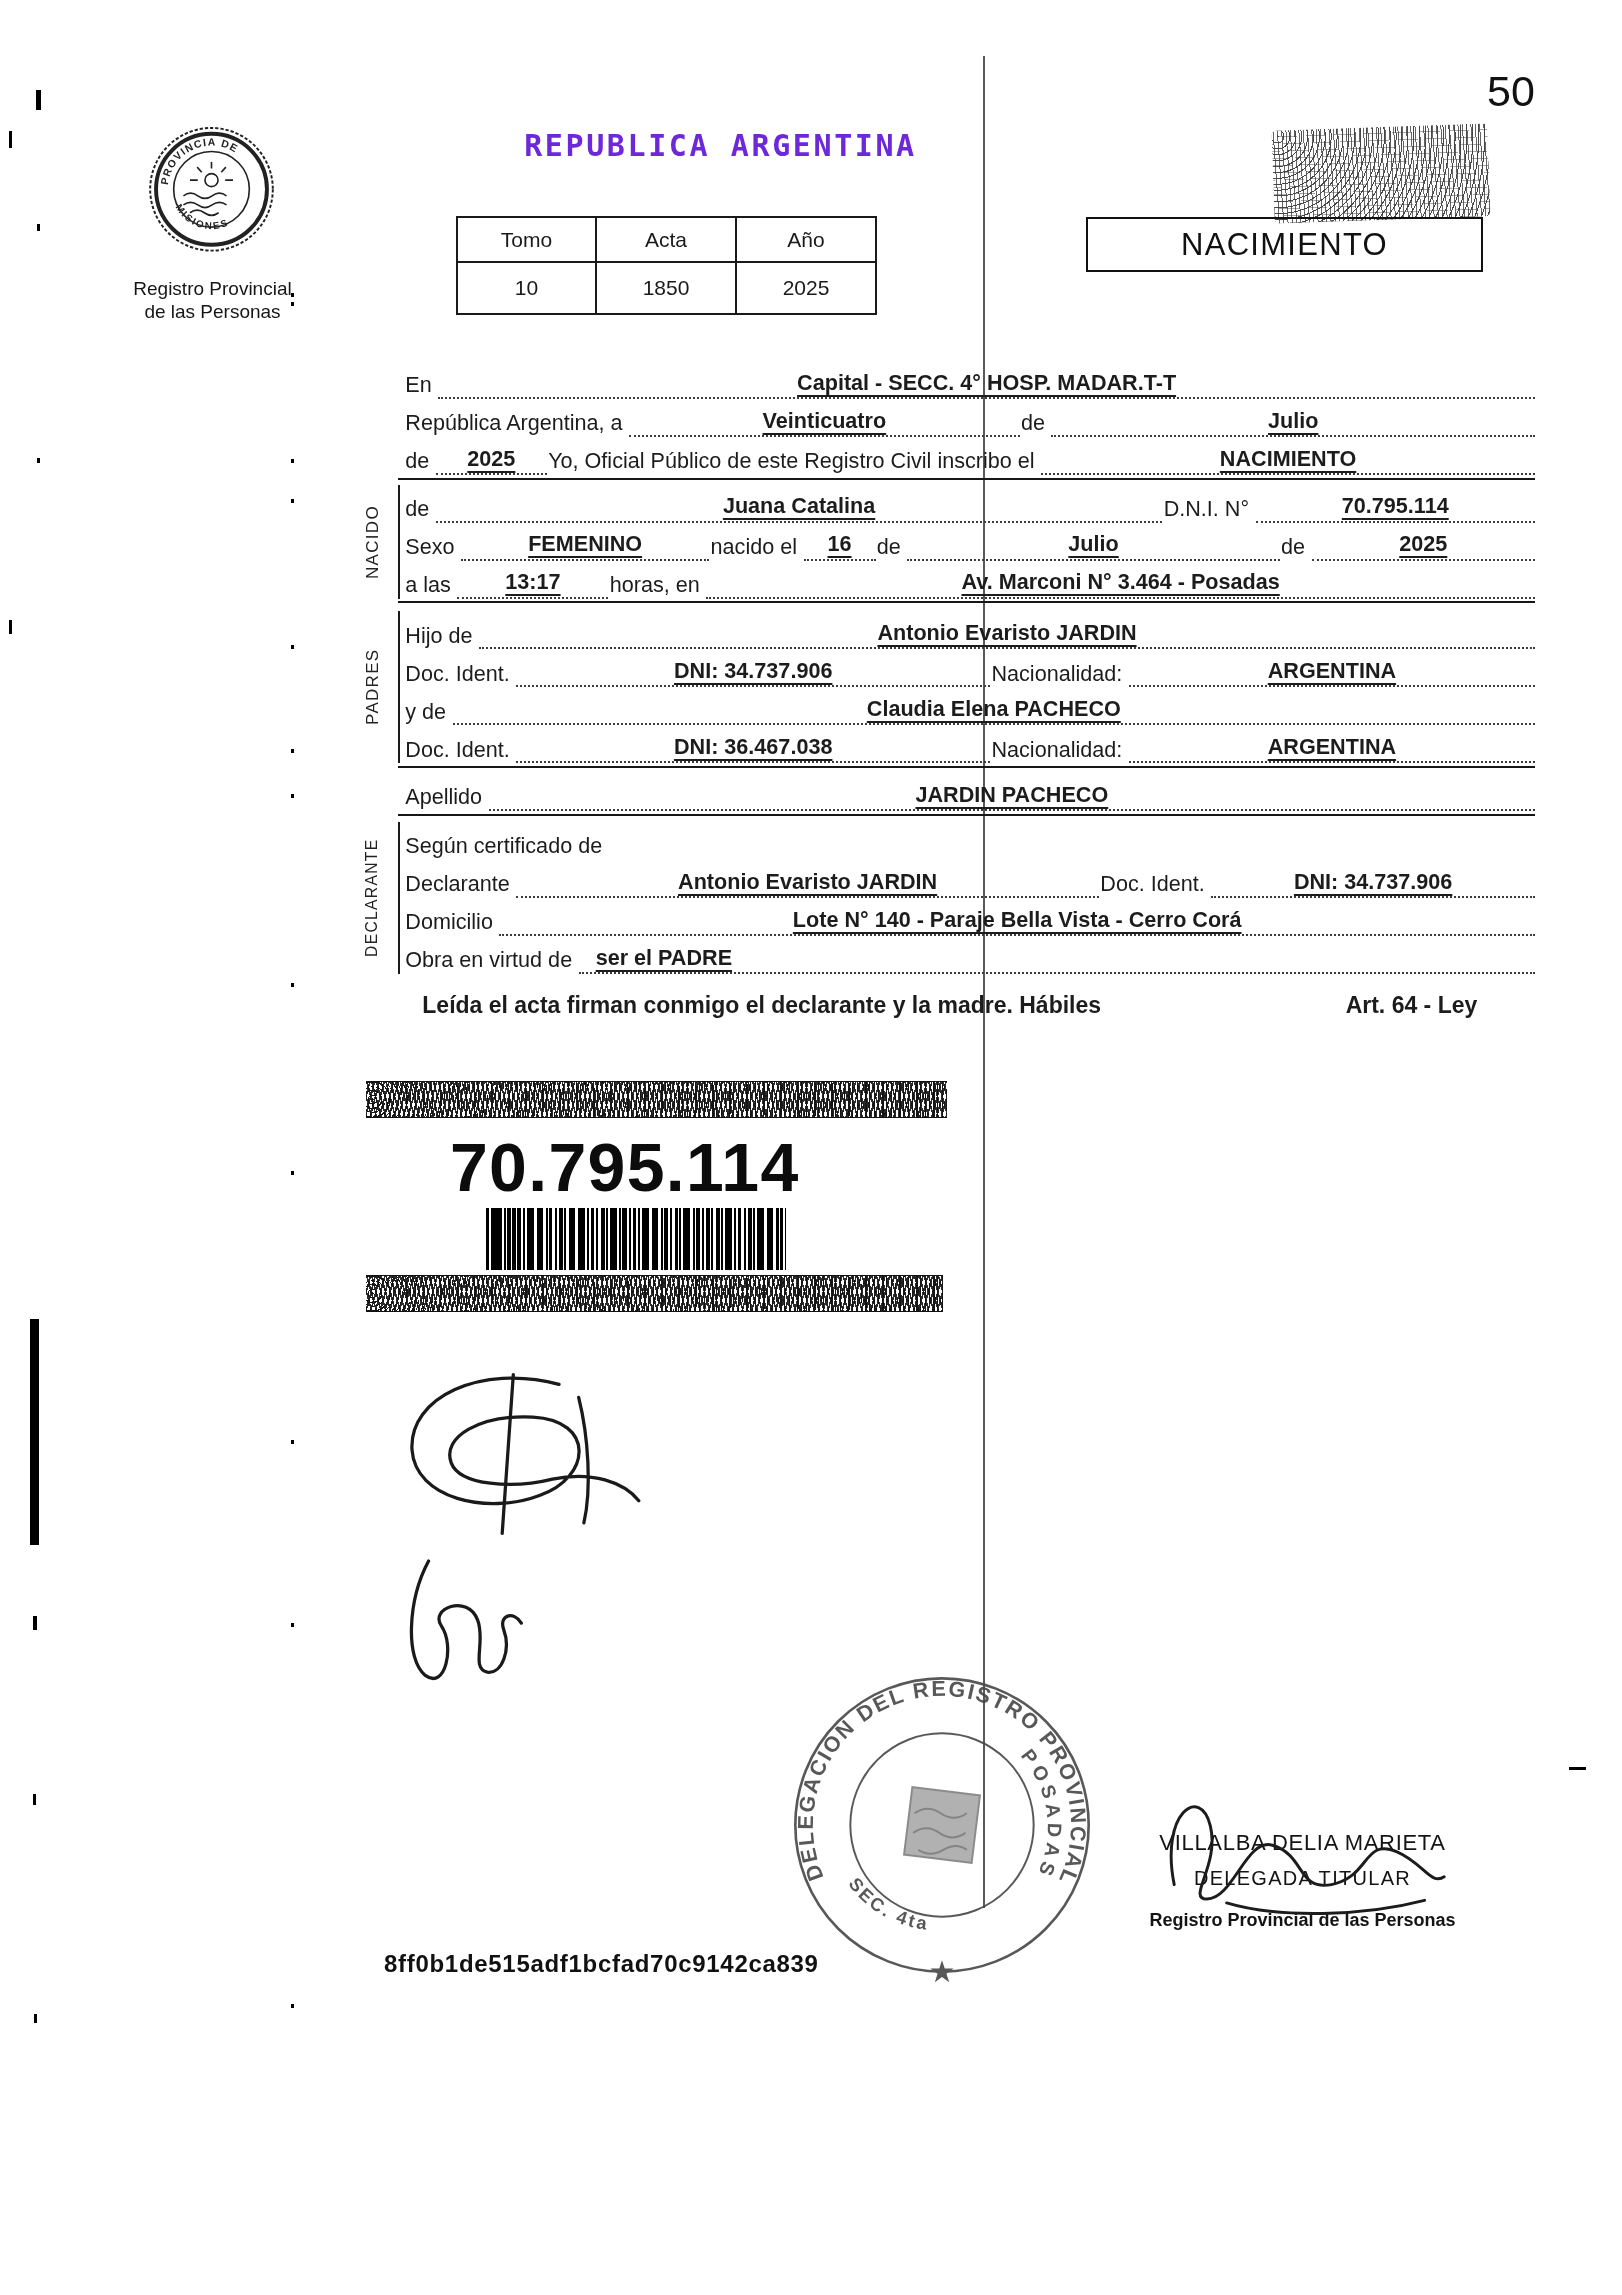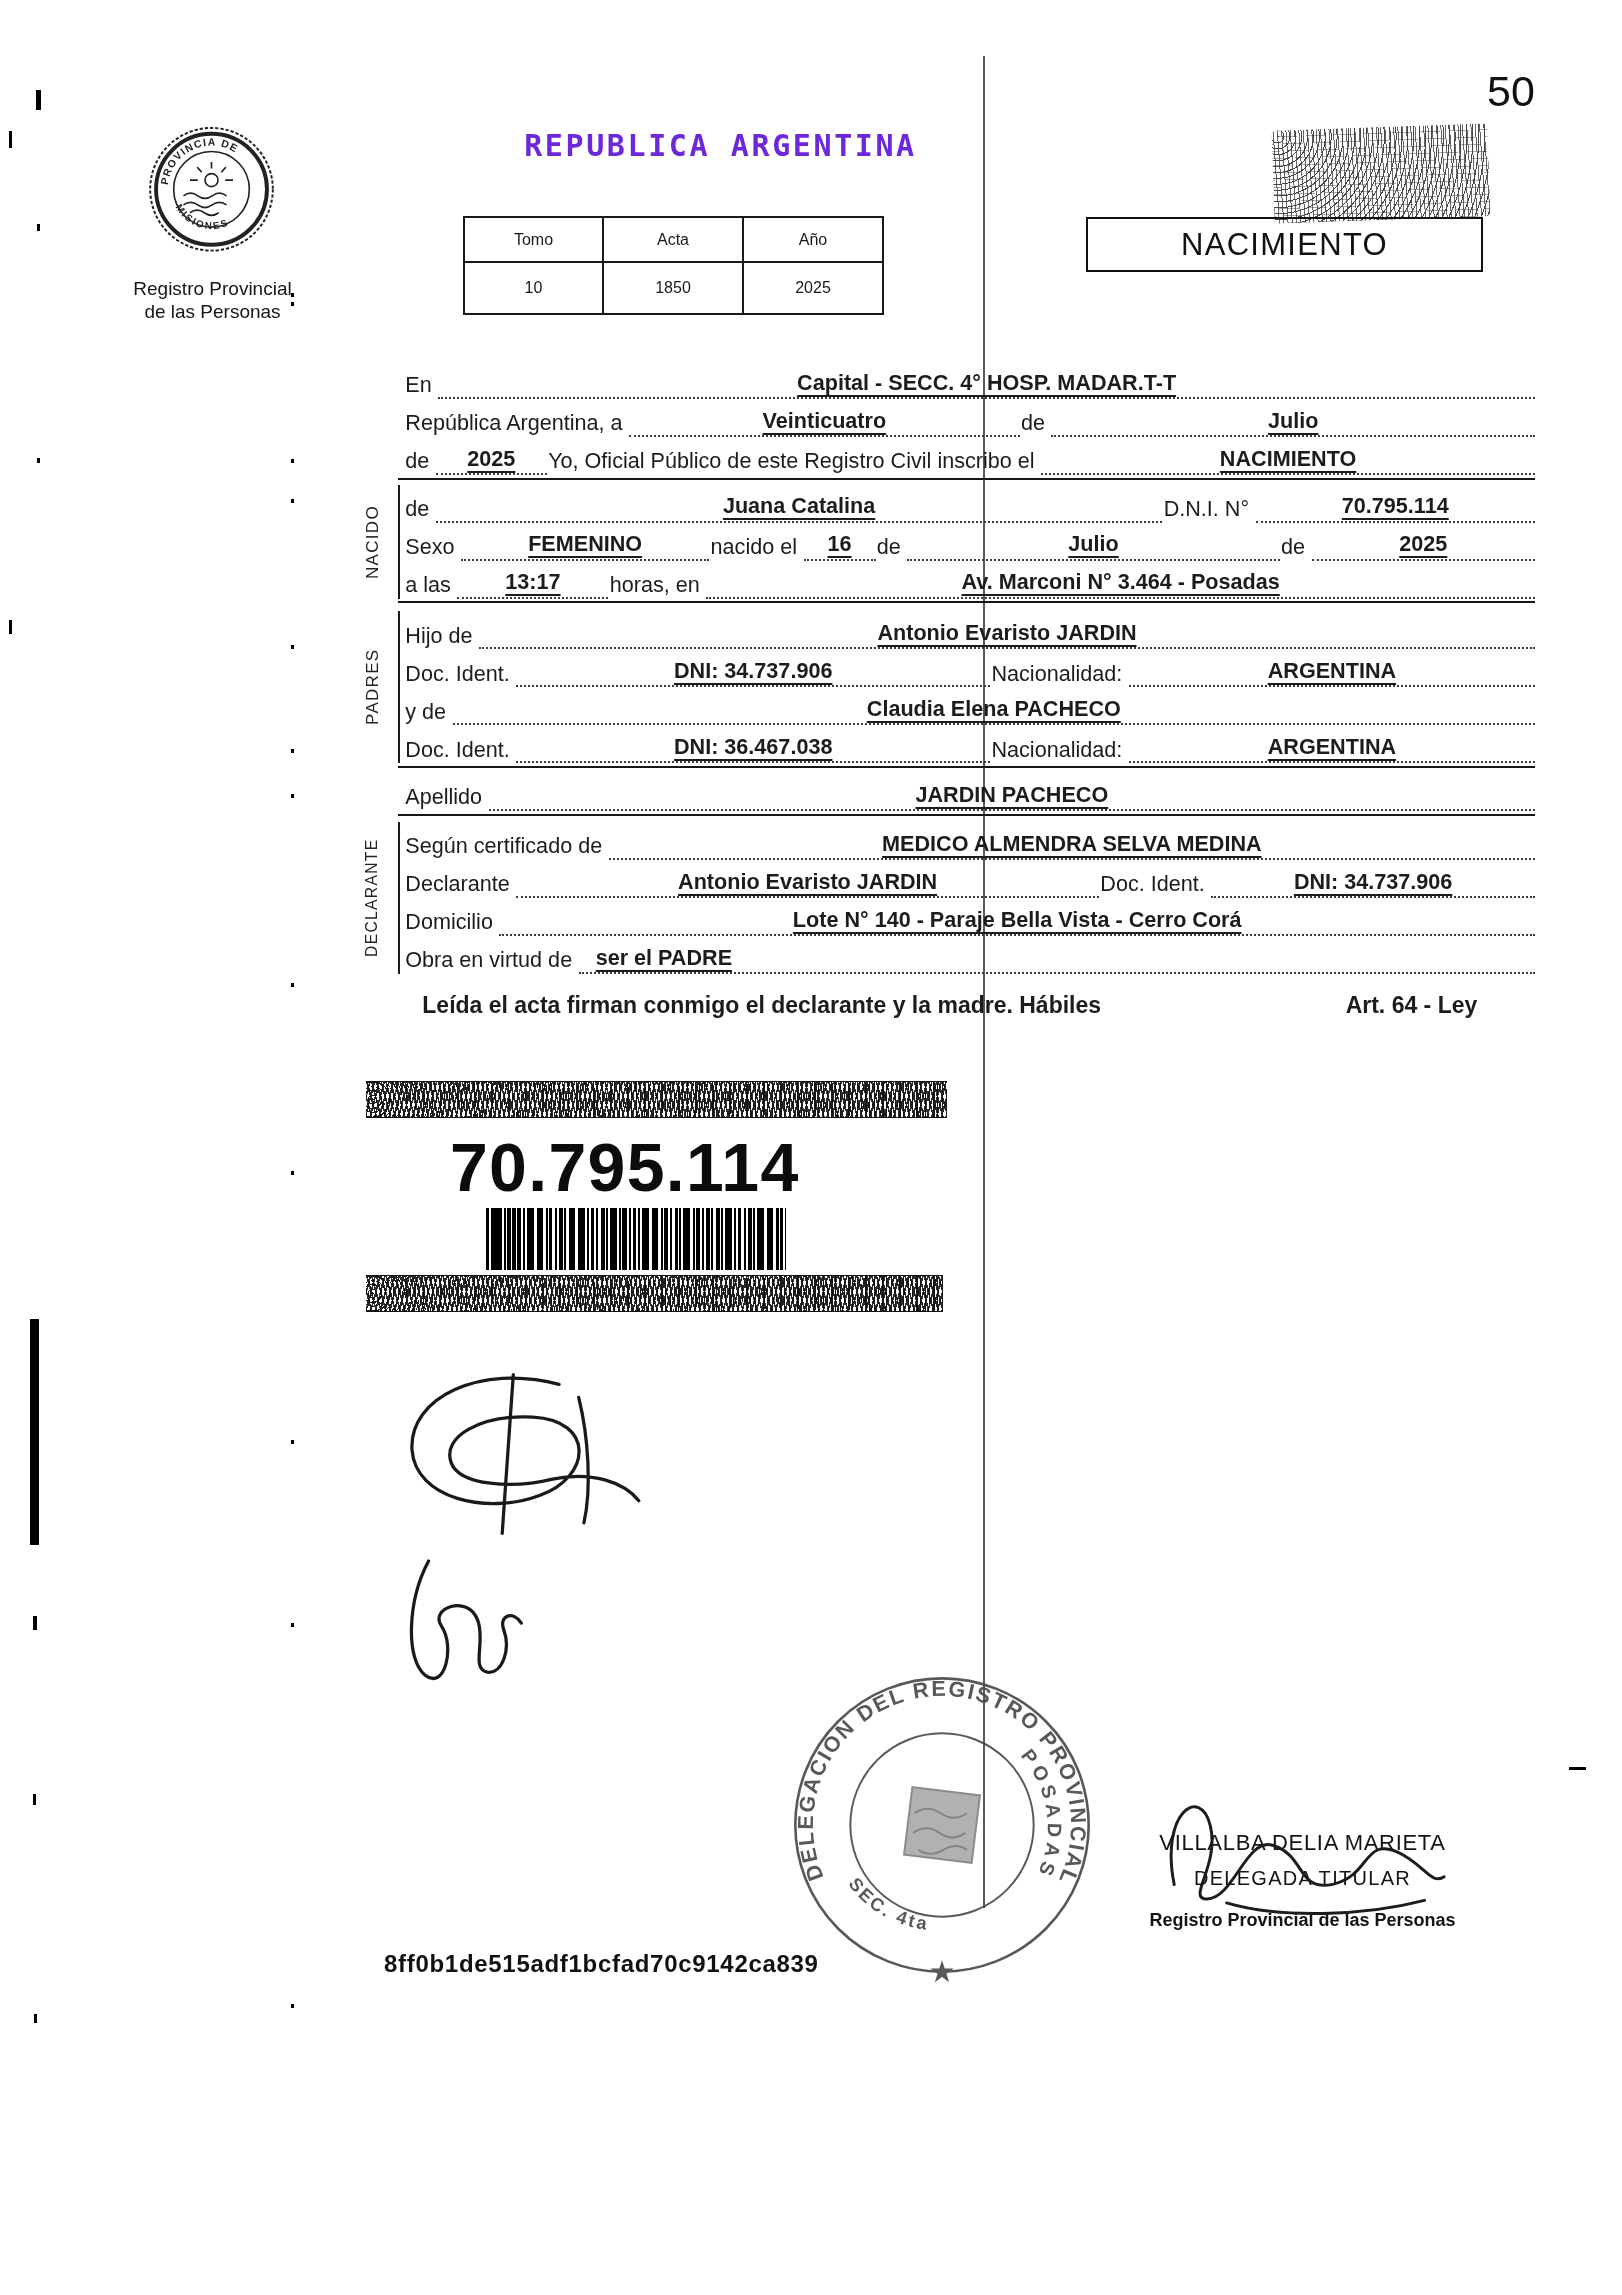--- a/index.html
+++ b/index.html
@@ -12,21 +12,21 @@
 
   .mark{position:absolute;background:#000;}
 
   .seal{position:absolute;left:143px;top:116px;width:137px;height:157px;}
   .seal-caption{position:absolute;left:124px;top:277px;width:177px;text-align:center;font-size:19px;line-height:23px;color:#161616;}
 
   .doc-title{position:absolute;left:452px;top:128px;width:537px;text-align:center;
     font-family:"DejaVu Sans Mono",monospace;font-weight:bold;font-size:30px;letter-spacing:2.6px;color:#6d28d9;}
 
   .acta-table{position:absolute;left:456px;top:216px;display:grid;grid-template-columns:139px 140px 140px;
-    border-left:2px solid #1a1a1a;border-top:2px solid #1a1a1a;font-size:16px;margin-left:7px;}
+    border-left:2px solid #1a1a1a;border-top:2px solid #1a1a1a;font-size:21px;}
   .acta-table .cell{border-right:2px solid #1a1a1a;border-bottom:2px solid #1a1a1a;
     display:flex;align-items:center;justify-content:center;}
   .acta-table .h{height:43px;}
   .acta-table .v{height:50px;}
 
   .guilloche-stamp{position:absolute;left:1273px;top:127px;width:216px;height:93px;transform:rotate(-2deg);opacity:.88;border-radius:5.2px;
     background:
       repeating-radial-gradient(circle at 5.9px 5.9px, rgba(35,35,35,.95) 0 1px, transparent 1px 5.9px),
       repeating-linear-gradient(88deg, rgba(35,35,35,.8) 0 1px, transparent 1px 4.3px),
       repeating-linear-gradient(0deg, rgba(35,35,35,.45) 0 0.7px, transparent 0.7px 7.2px);}
@@ -271,23 +271,20 @@
           <span class="val">JARDIN PACHECO</span>
         </span>
     </div>
 
     <div class="sep"></div>
 
     <div class="group g-declarante">
       <div class="side-label" style="font-size:15.7px">DECLARANTE</div>
       <div class="row">
         <span class="lbl">Según certificado de</span>
-        <span class="fill">
-            <span class="val">MEDICO ALMENDRA SELVA MEDINA</span>
-          </span>
       </div>
       <div class="row">
         <span class="lbl">Declarante</span>
         <span class="fill" style="flex:1.8">
             <span class="val">Antonio Evaristo JARDIN</span>
           </span>
         <span class="lbl">Doc. Ident.</span>
         <span class="fill">
             <span class="val">DNI: 34.737.906</span>
           </span>

